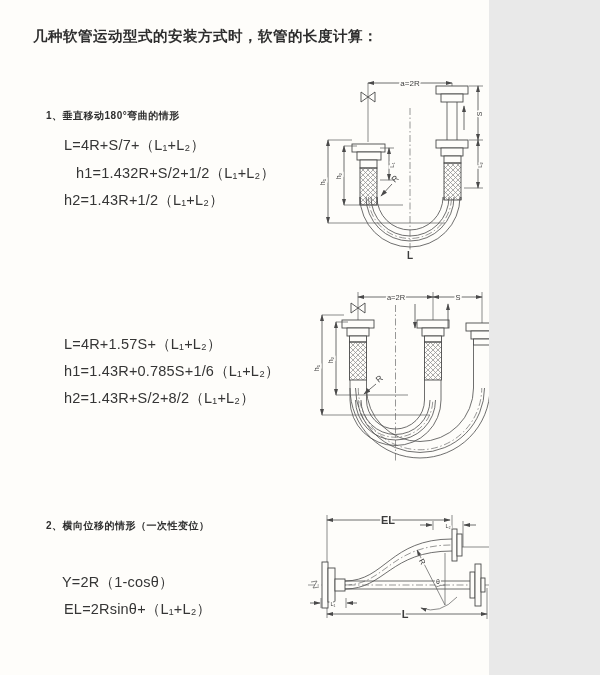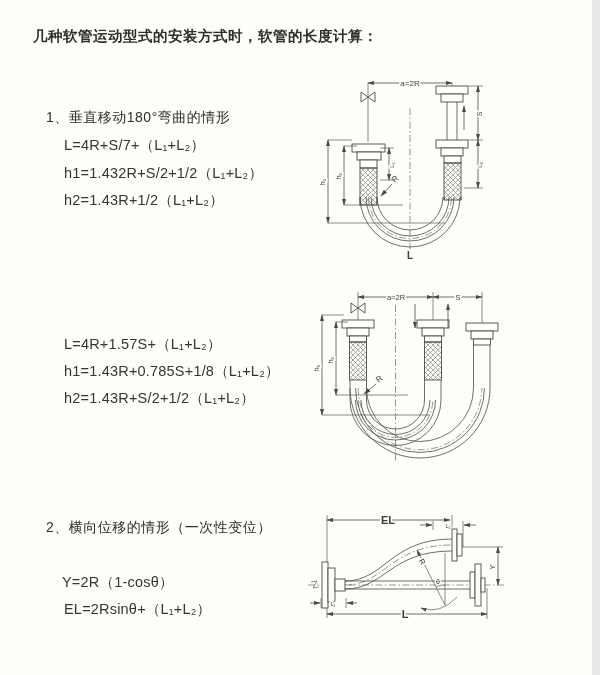--- a/index.html
+++ b/index.html
@@ -1,44 +1,44 @@
 <!DOCTYPE html>
 <html><head>
 <meta charset="utf-8">
 <style>
   html,body{margin:0;padding:0;background:#e9e9e9}
-  .page{position:relative;width:592px;height:675px;background:#fefdfa;overflow:hidden;
+  .page{position:relative;width:489px;height:675px;background:#fefdfa;overflow:hidden;
         font-family:"Liberation Sans","DejaVu Sans",sans-serif;color:#2e2e2e}
   .title{position:absolute;left:33px;top:27px;font-size:14.5px;font-weight:bold;letter-spacing:.5px}
-  .sec-h{position:absolute;font-size:14px;font-weight:normal;letter-spacing:.5px}
+  .sec-h{position:absolute;font-size:10px;font-weight:bold;letter-spacing:.5px}
   .fm{position:absolute;font-size:14.5px;letter-spacing:.2px;color:#353535}
   svg{position:absolute;overflow:visible}
   svg text{font-family:"Liberation Sans","DejaVu Sans",sans-serif;fill:#3d3d3d}
   .hal{paint-order:stroke;stroke:#fefdfa;stroke-width:3px}
   .ln{stroke:#4a4a4a;stroke-width:.8;fill:none}
   .ln2{stroke:#5a5a5a;stroke-width:.7;fill:none}
   .cl{stroke:#6a6a6a;stroke-width:.7;fill:none;stroke-dasharray:7 2.5 1.5 2.5}
   .fl{stroke:#4a4a4a;stroke-width:.9;fill:#fefdfa}
   .br{stroke:#4a4a4a;stroke-width:.9}
 </style>
 </head>
 <body>
 
 <div class="page">
 
   <div class="title">几种软管运动型式的安装方式时，软管的长度计算：</div>
 
   <div class="sec-h" style="left:46px;top:109px">1、垂直移动180°弯曲的情形</div>
   <div class="fm" style="left:64px;top:136px">L=4R+S/7+（L₁+L₂）</div>
-  <div class="fm" style="left:64px;top:164px">h1=1.432R+S/2+1/2（L₁+L₂）</div>
+  <div class="fm" style="left:76px;top:164px">h1=1.432R+S/2+1/2（L₁+L₂）</div>
   <div class="fm" style="left:64px;top:191px">h2=1.43R+1/2（L₁+L₂）</div>
 
   <div class="fm" style="left:64px;top:335px">L=4R+1.57S+（L₁+L₂）</div>
-  <div class="fm" style="left:64px;top:362px">h1=1.43R+0.785S+1/8（L₁+L₂）</div>
-  <div class="fm" style="left:64px;top:389px">h2=1.43R+S/2+1/2（L₁+L₂）</div>
+  <div class="fm" style="left:64px;top:362px">h1=1.43R+0.785S+1/6（L₁+L₂）</div>
+  <div class="fm" style="left:64px;top:389px">h2=1.43R+S/2+8/2（L₁+L₂）</div>
 
   <div class="sec-h" style="left:46px;top:519px">2、横向位移的情形（一次性变位）</div>
   <div class="fm" style="left:62px;top:573px">Y=2R（1-cosθ）</div>
   <div class="fm" style="left:64px;top:600px">EL=2Rsinθ+（L₁+L₂）</div>
 
   <svg style="left:308px;top:70px" width="210" height="192" viewBox="0 0 210 192">
     <defs>
       <marker id="ar1" viewBox="0 0 10 6" refX="9" refY="3" markerWidth="9" markerHeight="6" orient="auto-start-reverse">
         <path d="M0,0 L10,3 L0,6 z" fill="#4a4a4a"></path>
       </marker>

